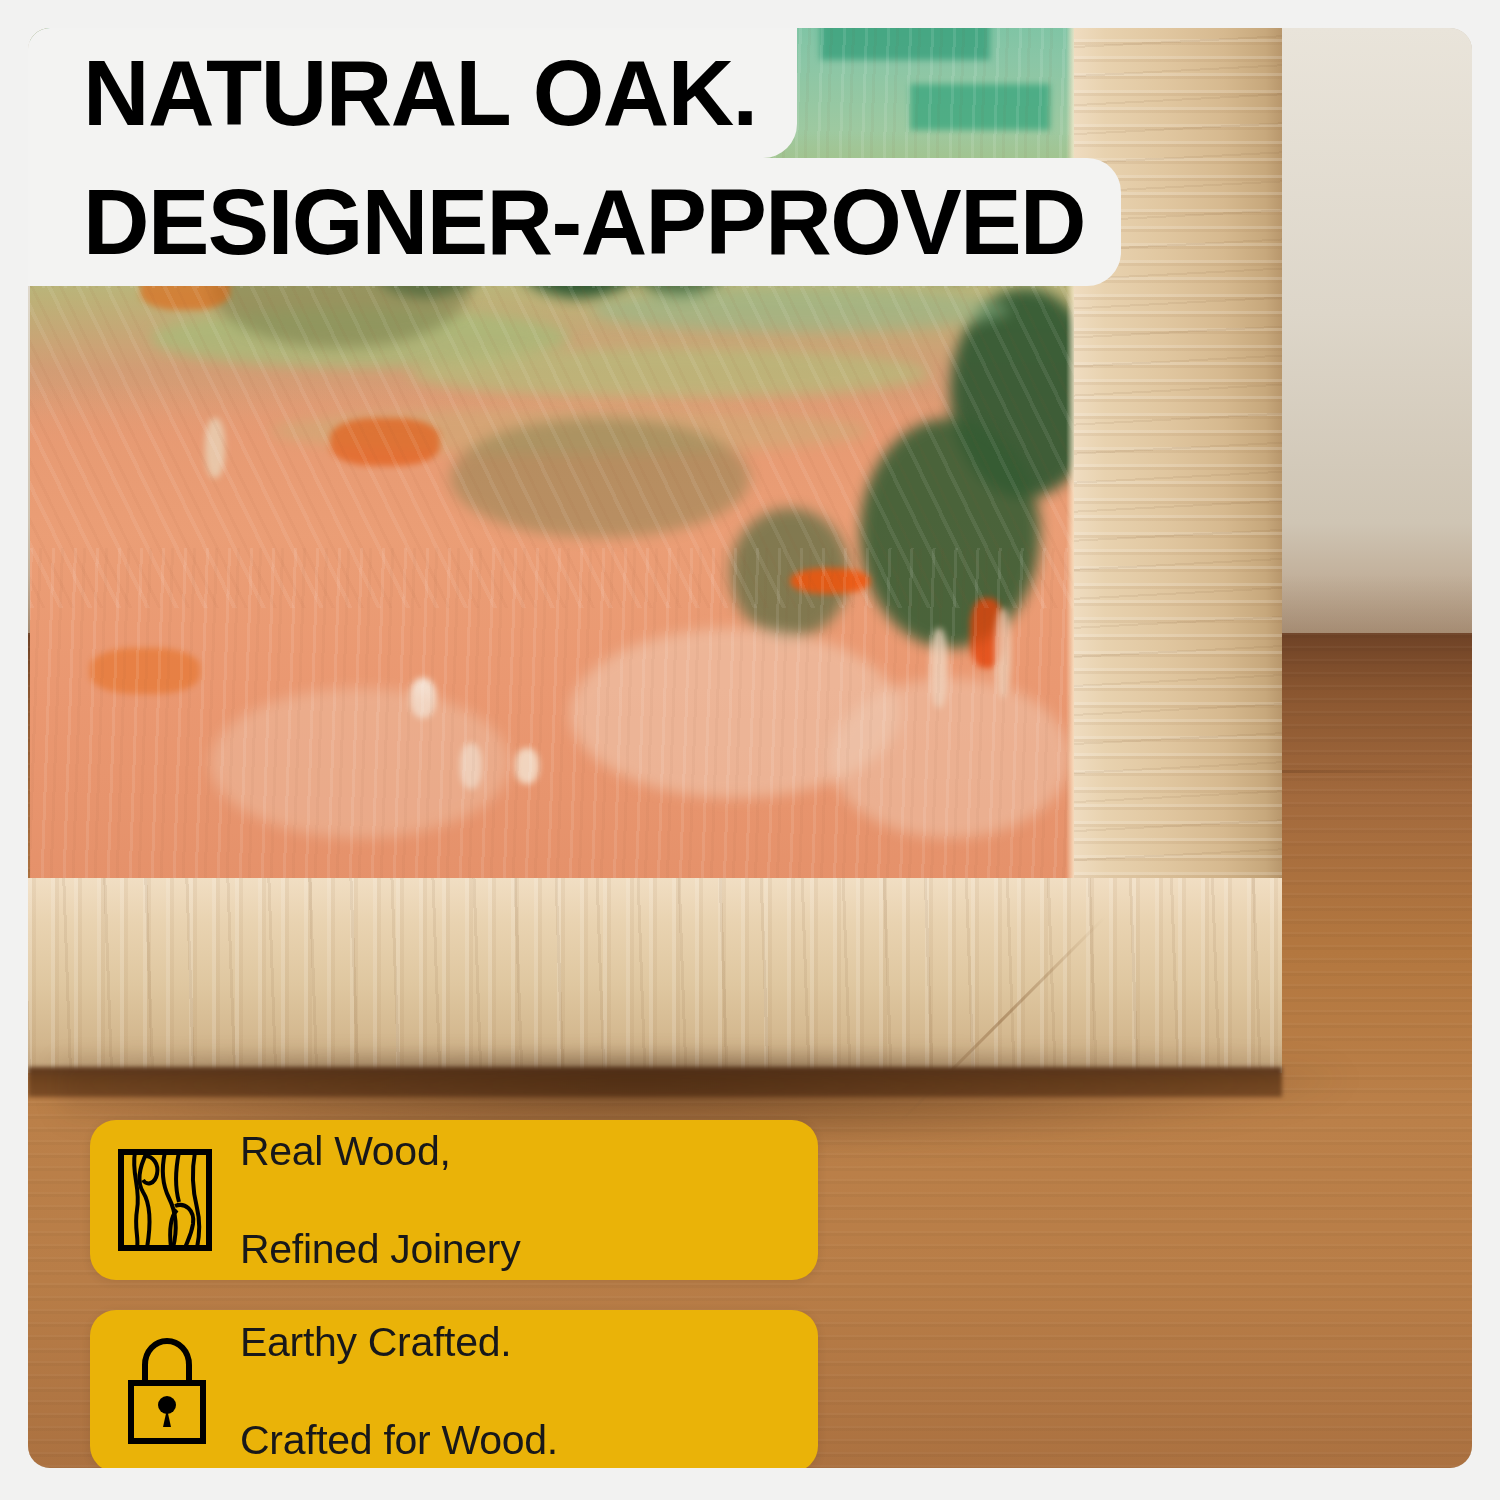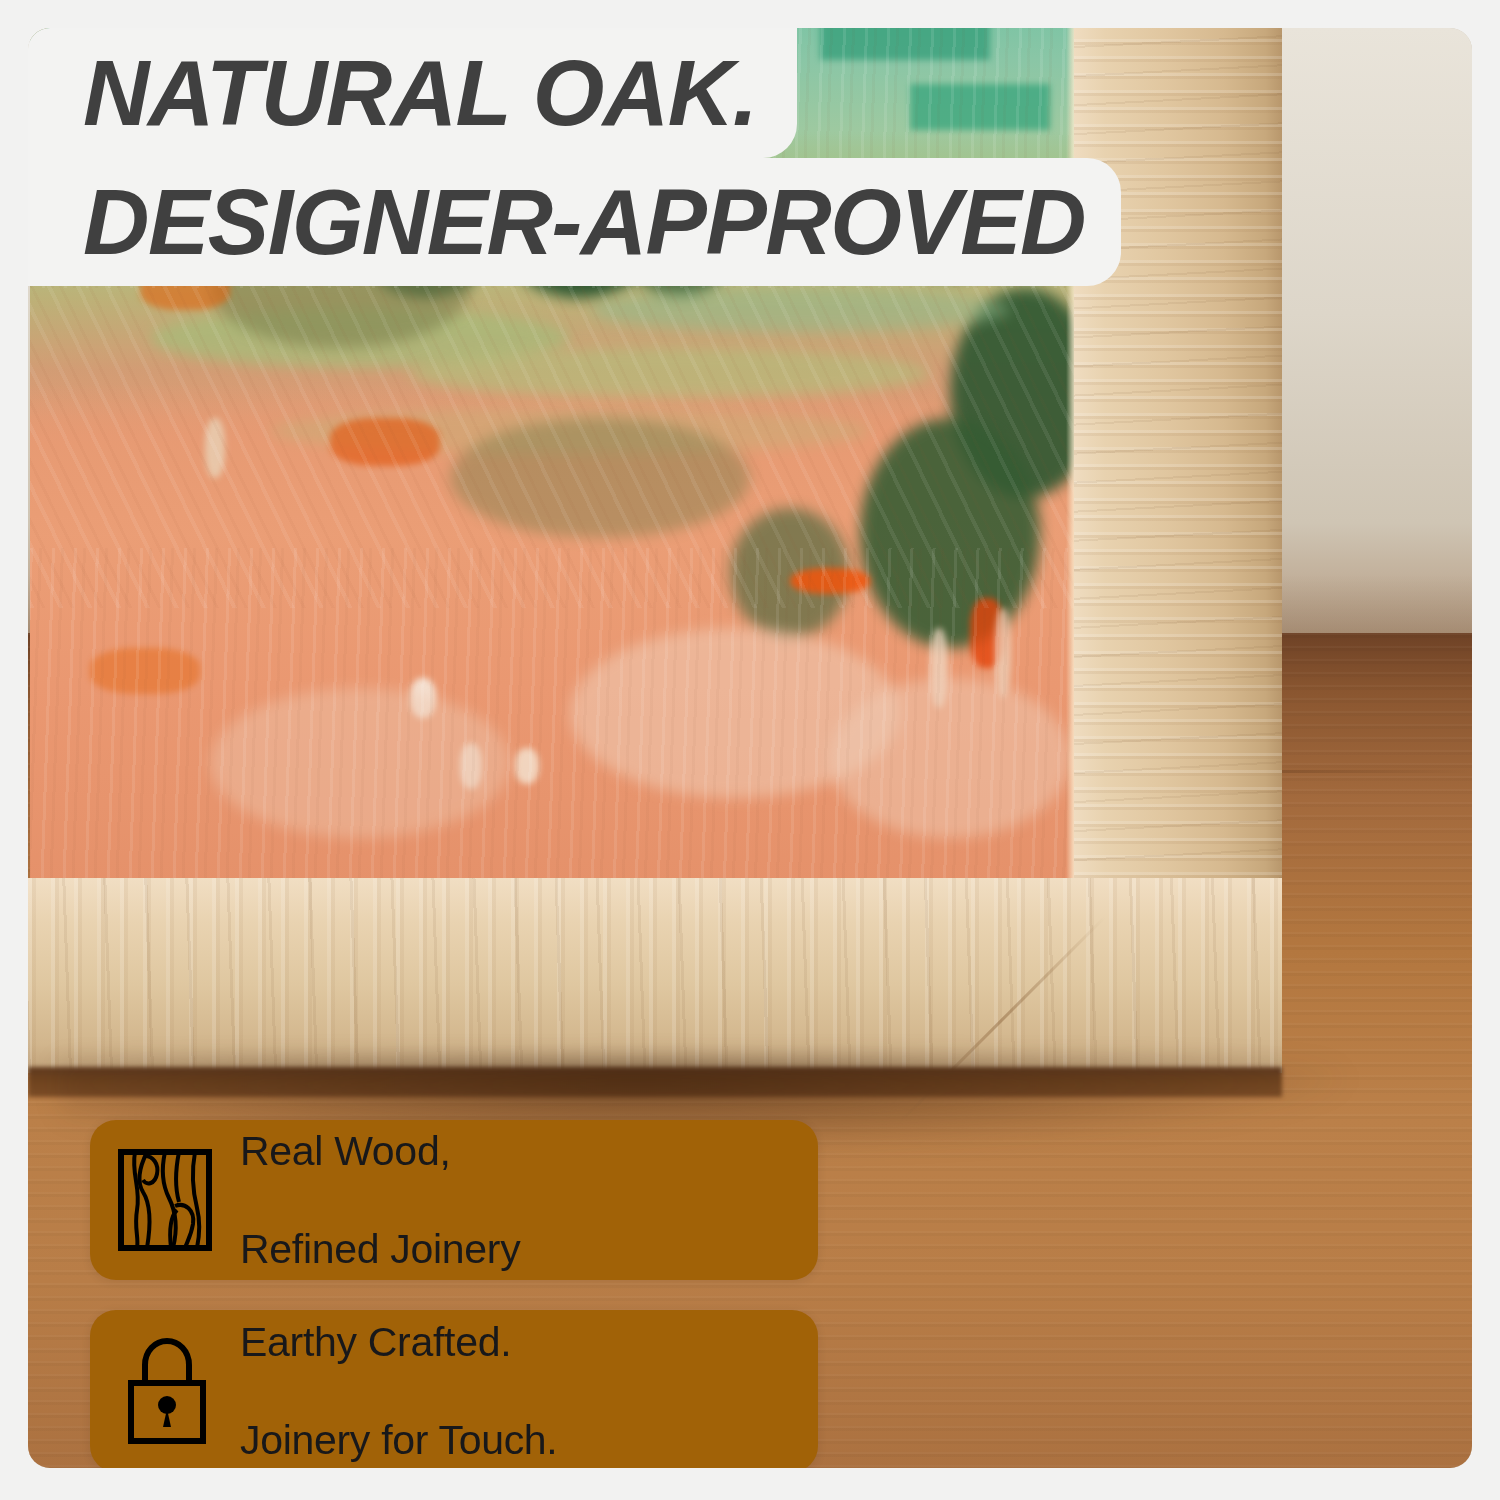--- a/index.html
+++ b/index.html
@@ -204,29 +204,28 @@
     height:128px;
     padding-left:95px; padding-right:36px;
     border-bottom-right-radius:34px;
     border-top-right-radius:34px;
   }
   .hl-text {
     font-family:"Liberation Sans", sans-serif;
     font-weight:700;
     font-size:92px;
     letter-spacing:-1.5px;
-    color:#404040;
+    color:#000000;
     line-height:1;
-    font-style:italic;
   }
 
   
   .badge {
     position:absolute; z-index:40;
-    background:#a16207;
+    background:#eab308;
     border-radius:26px;
     display:flex; align-items:center;
     box-shadow:0 2px 10px rgba(40,25,12,0.10);
   }
   #badge1 { left:62px; top:1092px; width:728px; height:160px; }
   #badge2 { left:62px; top:1282px; width:728px; height:162px; }
 
   .badge-icon {
     width:150px; flex:0 0 150px;
     display:flex; align-items:center; justify-content:center;
@@ -358,17 +357,17 @@
     <div class="badge-icon">
       <svg width="96" height="112" viewBox="0 0 96 112">
         <path d="M28 48 V30 C28 16, 38 6, 50 6 C62 6, 72 16, 72 30 V48" fill="none" stroke="#000" stroke-width="6"></path>
         <rect x="14" y="48" width="72" height="58" fill="none" stroke="#000" stroke-width="6"></rect>
         <circle cx="50" cy="70" r="9" fill="#000"></circle>
         <path d="M50 74 L46 92 H54 Z" fill="#000"></path>
       </svg>
     </div>
     <div class="badge-text">
       <span>Earthy Crafted.</span>
-      <span class="l2">Joinery for Touch.</span>
+      <span class="l2">Crafted for Wood.</span>
     </div>
   </div>
 
 </div>
 
 </body></html>

